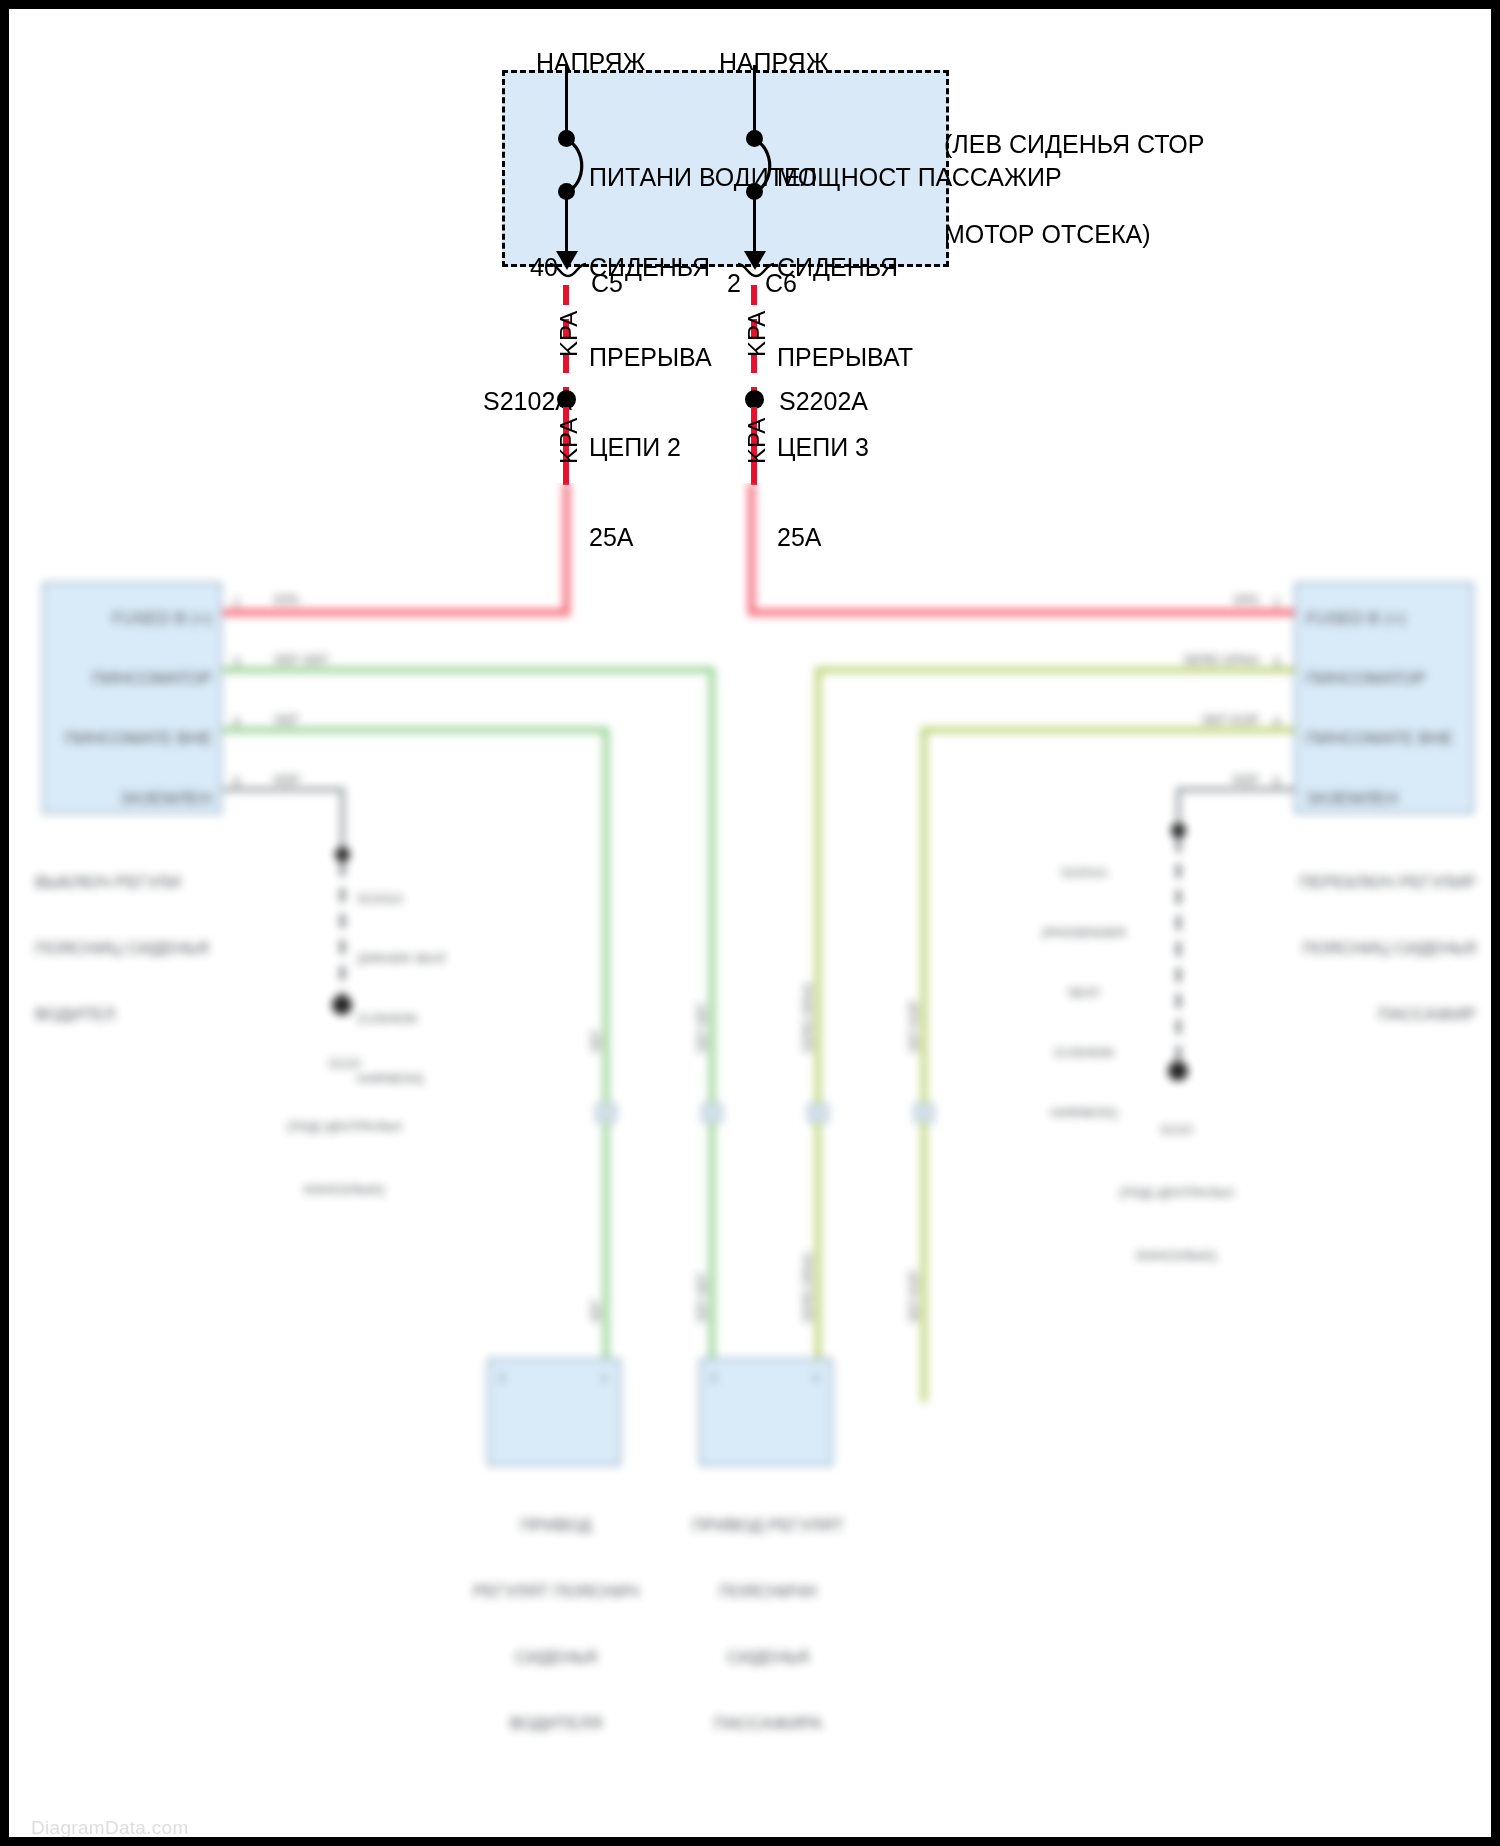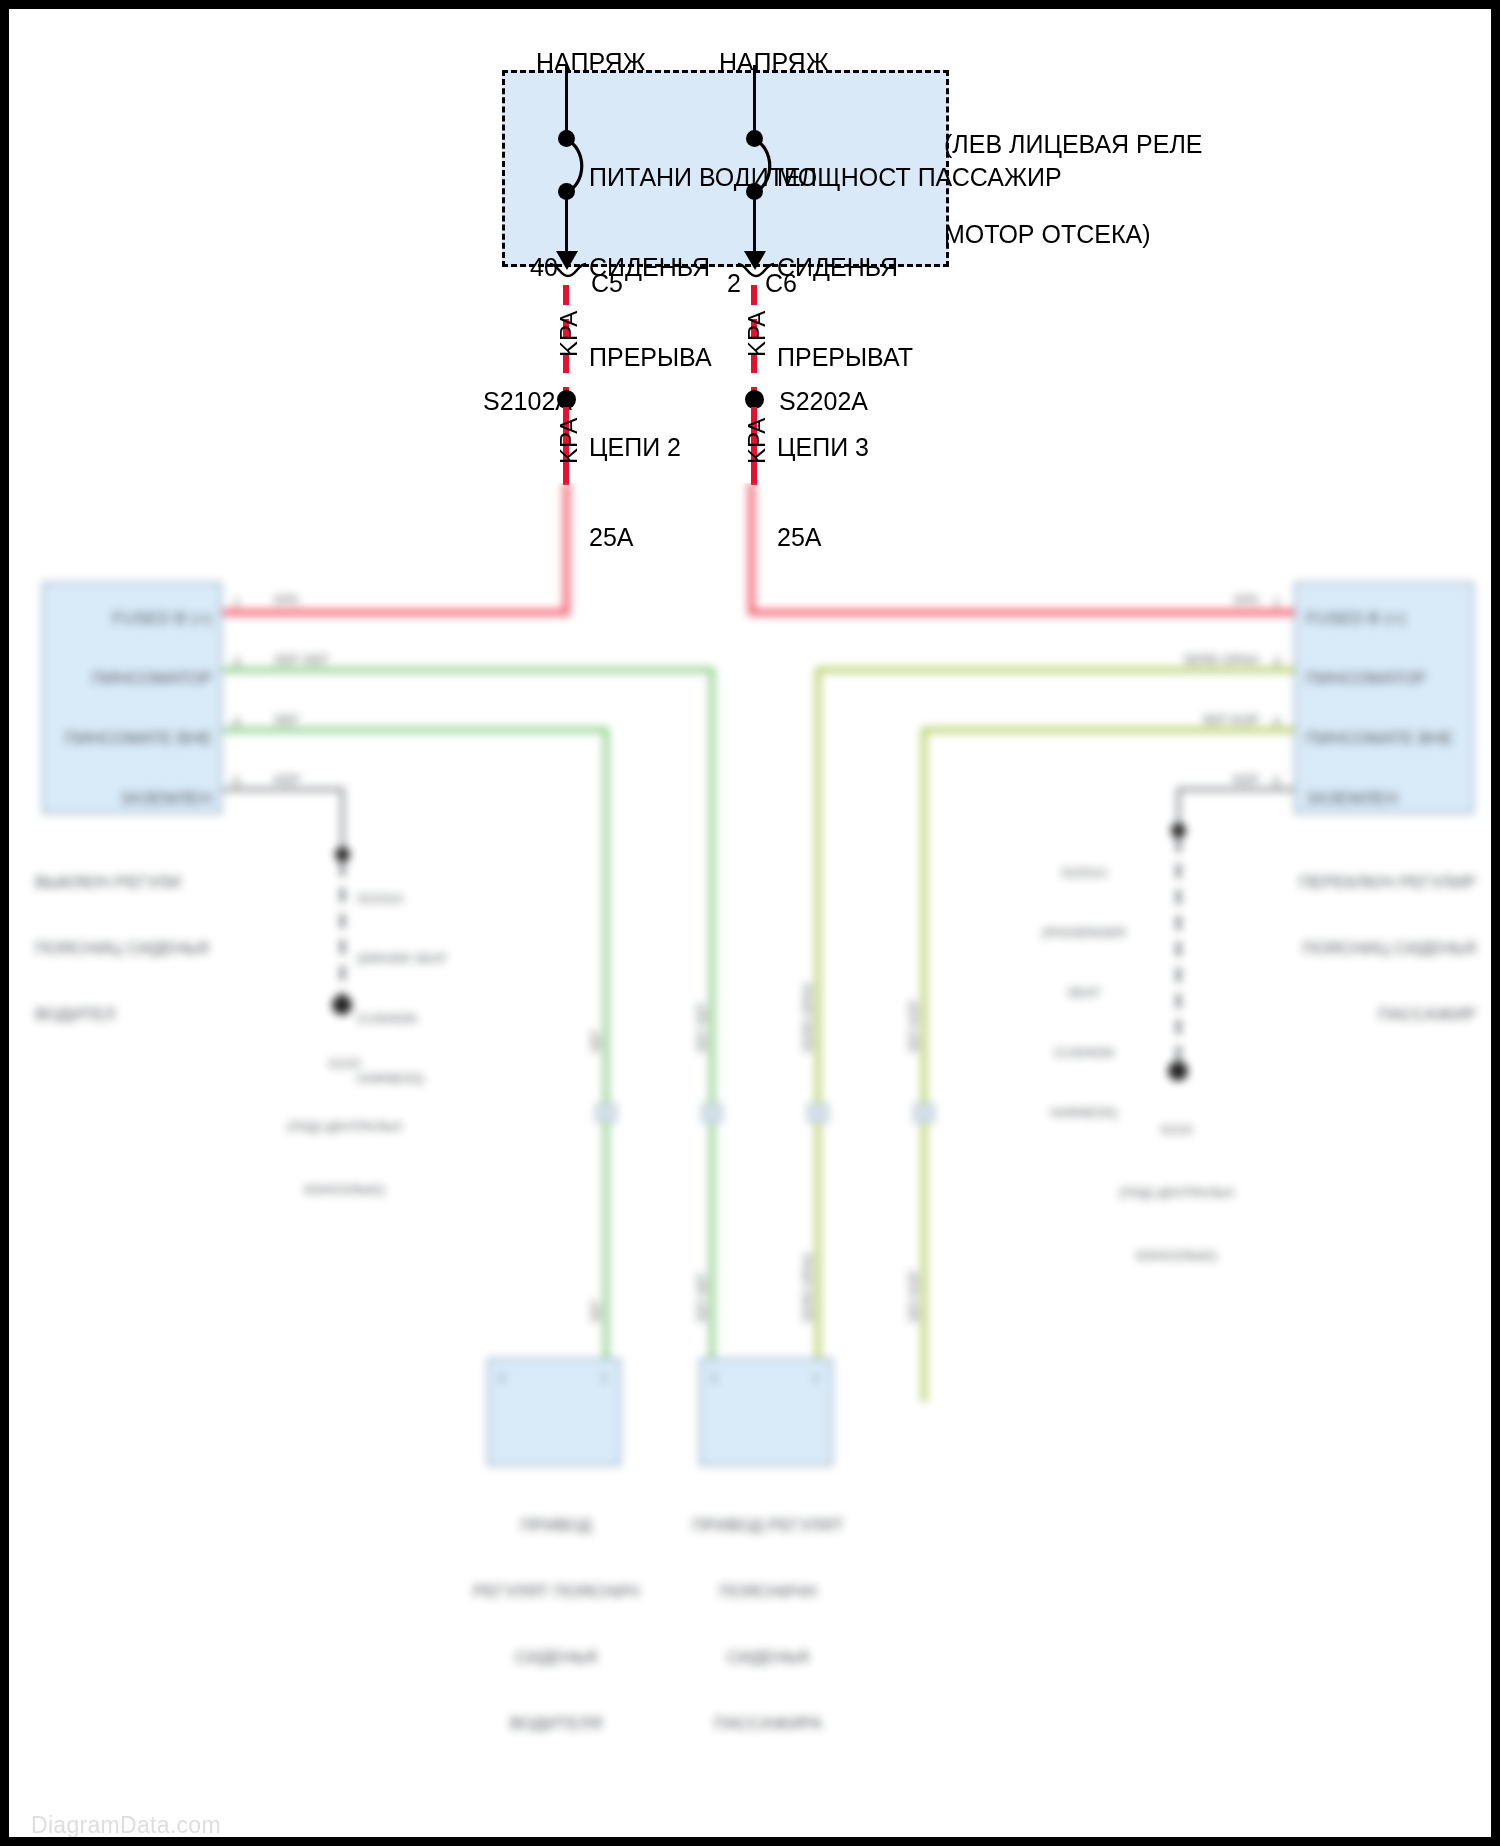--- a/index.html
+++ b/index.html
@@ -141,21 +141,21 @@
     position:absolute;
     background:#cfdde8;
     border:1px solid #9bb0c0;
     box-sizing:border-box;
   }
 
   .watermark{
     position:absolute;
     left:22px;
     bottom:16px;
-    font-size:23px;
+    font-size:19px;
     color:#dedede;
     letter-spacing:.3px;
   }
 </style>
 </head>
 <body>
 
 <div id="page">
 <div id="canvas">
 
@@ -165,21 +165,21 @@
   </div>
 
   <div class="crisp-label ctr" style="left:651px;top:8px;width:200px;">
     <span>НАПРЯЖ</span><br>
     <span>ОТ АККУМ</span>
   </div>
 
   <div class="fuseblock" style="left:493px;top:61px;width:447px;height:197px;"></div>
 
   <div class="crisp-label" style="left:935px;top:60px;">
-    <div>(ЛЕВ ЛИЦЕВАЯ РЕЛЕ</div>
+    <div>(ЛЕВ СИДЕНЬЯ СТОР</div>
     <div>МОТОР ОТСЕКА)</div>
   </div>
 
   <div class="vline" style="left:556px;top:56px;height:74px;"></div>
   <div class="dot" style="left:549px;top:121px;width:17px;height:17px;"></div>
 
   <svg class="fusearc" style="left:548px;top:126px;width:38px;height:62px;" viewBox="0 0 38 62">
     <path d="M9 4 C 30 14, 30 48, 9 58" stroke="#000" stroke-width="3.2" fill="none"></path>
   </svg>
   <div class="dot" style="left:549px;top:174px;width:17px;height:17px;"></div>

